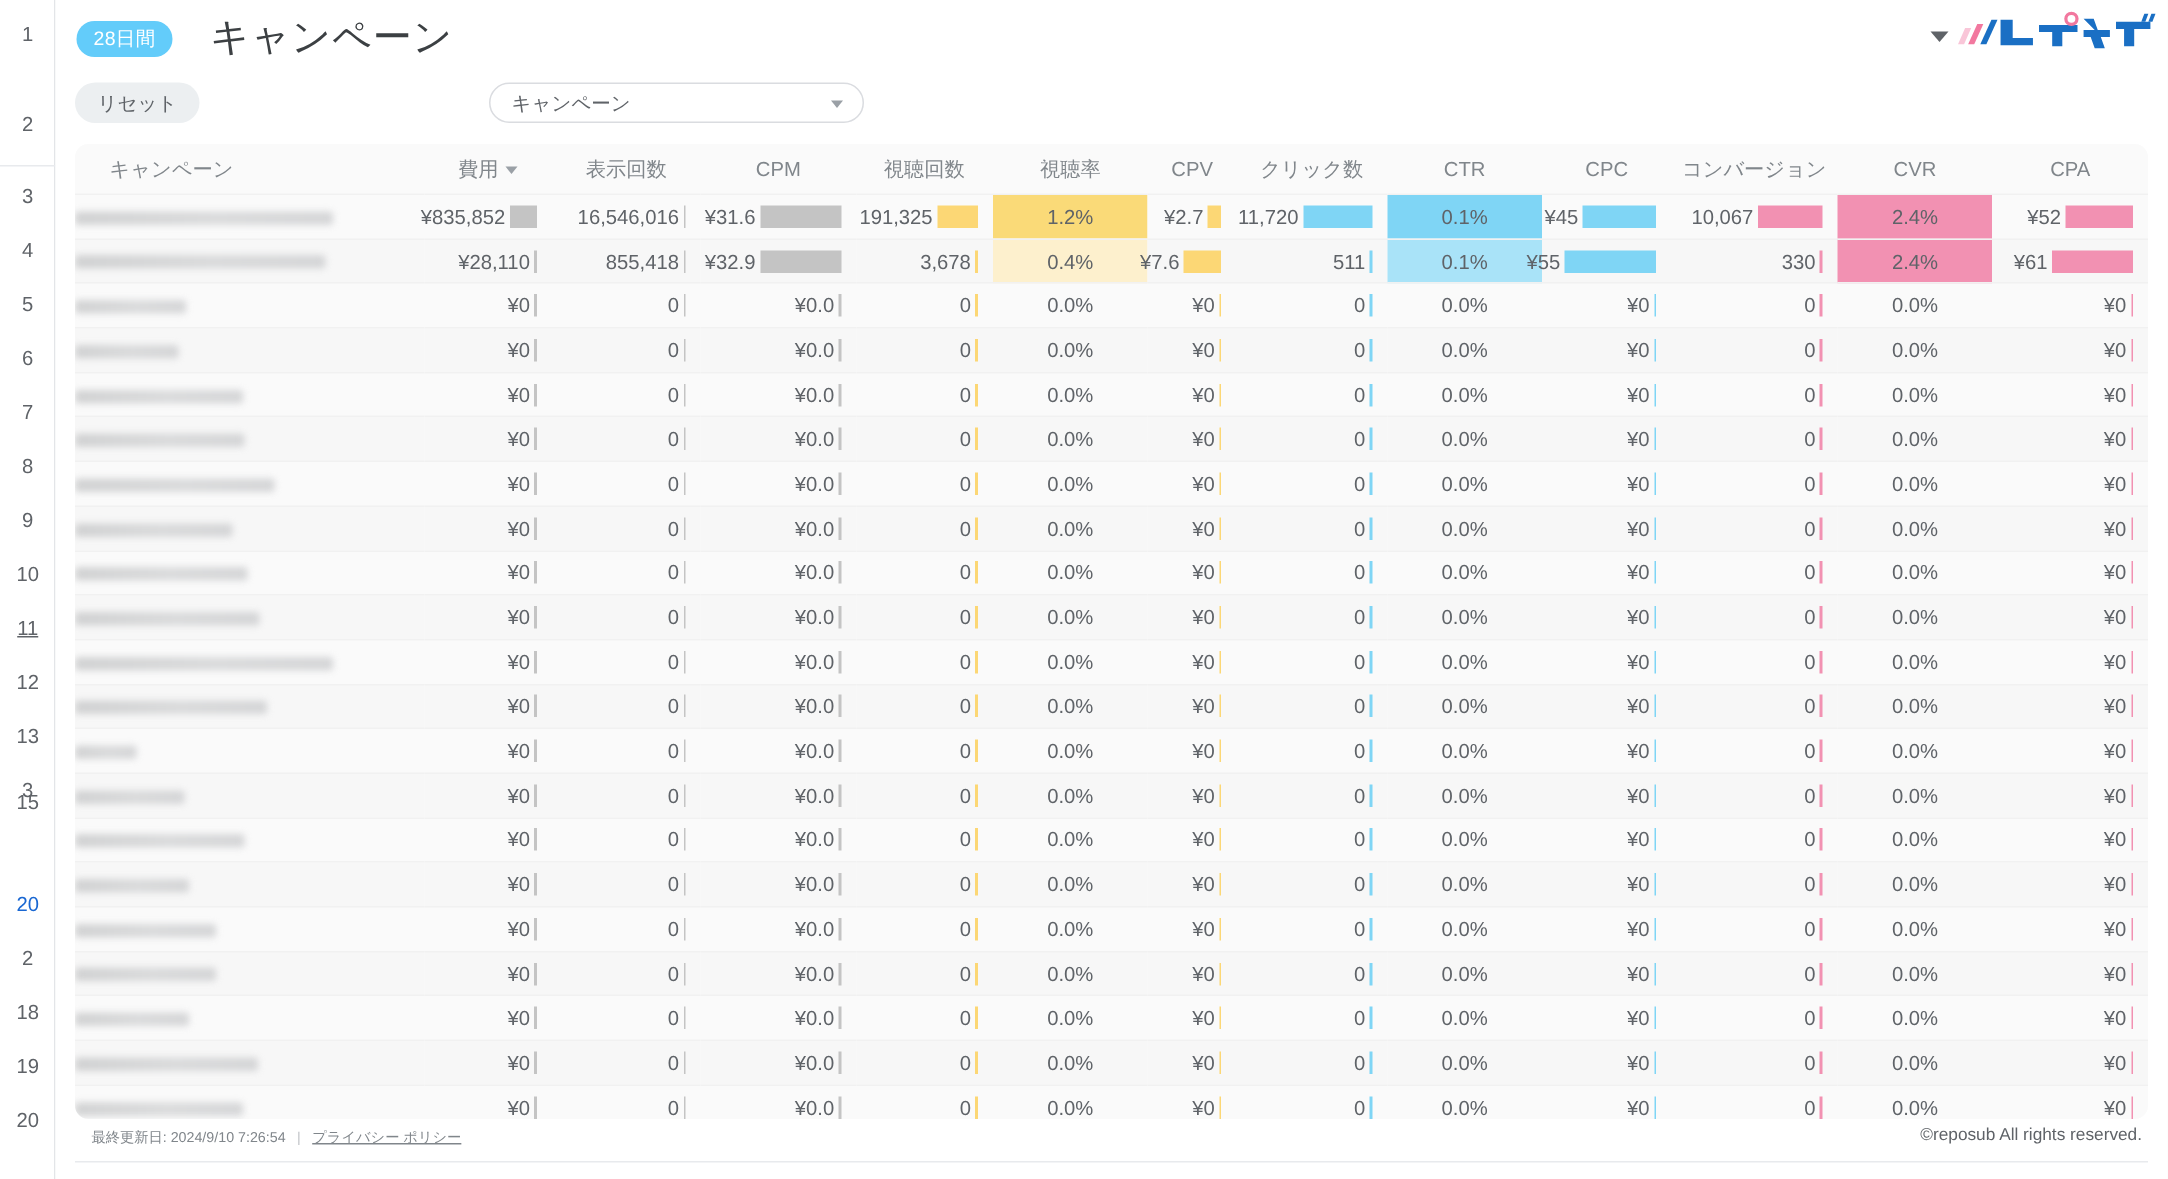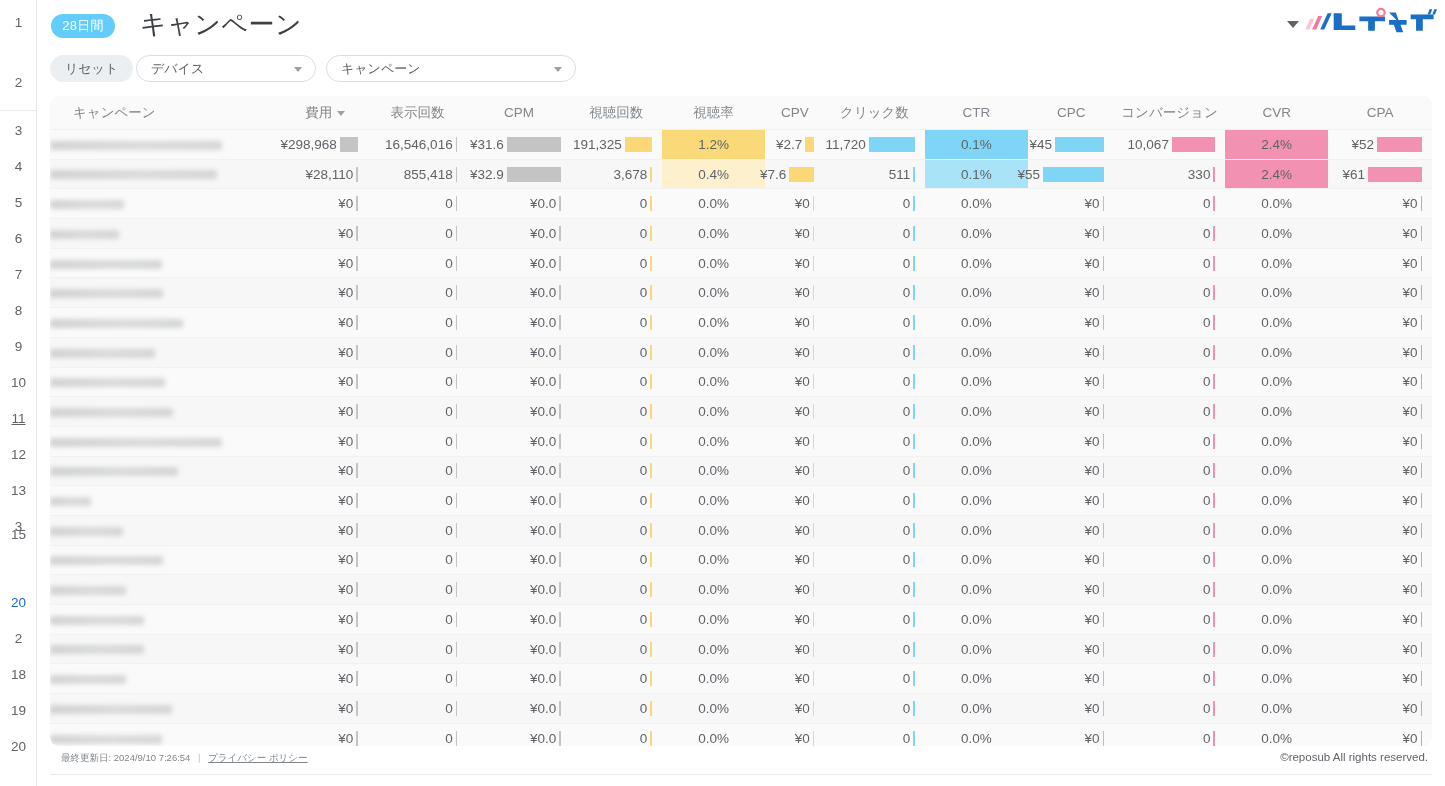--- a/index.html
+++ b/index.html
@@ -249,24 +249,20 @@
             <path d="M158 12 L192 12 L192 19 L176 19 L176 36 L166 36 L166 19 L158 19 Z" fill="#1a6fc4"></path>
             <path d="M186 4 L190 4 L187 12 L183 12 Z" fill="#1a6fc4"></path>
             <path d="M193 4 L197 4 L194 12 L190 12 Z" fill="#1a6fc4"></path>
           </g>
         </svg>
       </div>
     </div>
 
     <div class="filters">
       <button class="chip-reset">リセット</button>
-      <div class="chip-select" id="chip-device">
-        <span class="lbl">デバイス</span>
-        <span class="cv"></span>
-      </div>
       <div class="chip-select" id="chip-campaign">
         <span class="lbl">キャンペーン</span>
         <span class="cv"></span>
       </div>
     </div>
 
     <div class="card">
       <table class="rep">
         <colgroup>
           <col style="width:225px">
@@ -299,21 +295,21 @@
               <th class="c"><span>CVR</span></th>
               <th class="c"><span>CPA</span></th>
             </tr>
           </thead>
         <tbody id="tbody">
             <tr class="r-odd">
               <td class="cname"><span class="blur" style="width: 172px;"></span></td>
               <td>
                 <div class="ncell">
                   <div class="nwrap">
-                    <span class="num">¥298,968</span>
+                    <span class="num">¥835,852</span>
                     <span class="bar" style="width: 18px; background: rgb(196, 196, 196);"></span>
                   </div>
                 </div>
               </td>
               <td>
                 <div class="ncell">
                   <div class="nwrap">
                     <span class="num">16,546,016</span>
                     <span class="bar zero" style="width: 1.5px; background: rgb(196, 196, 196);"></span>
                   </div>

